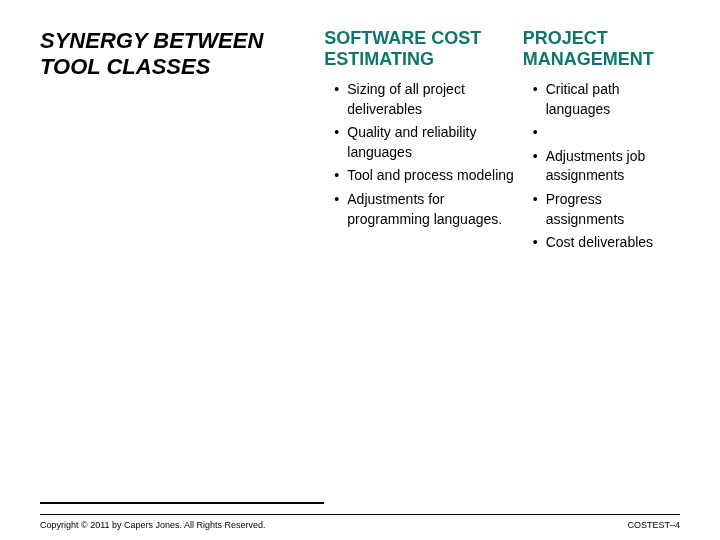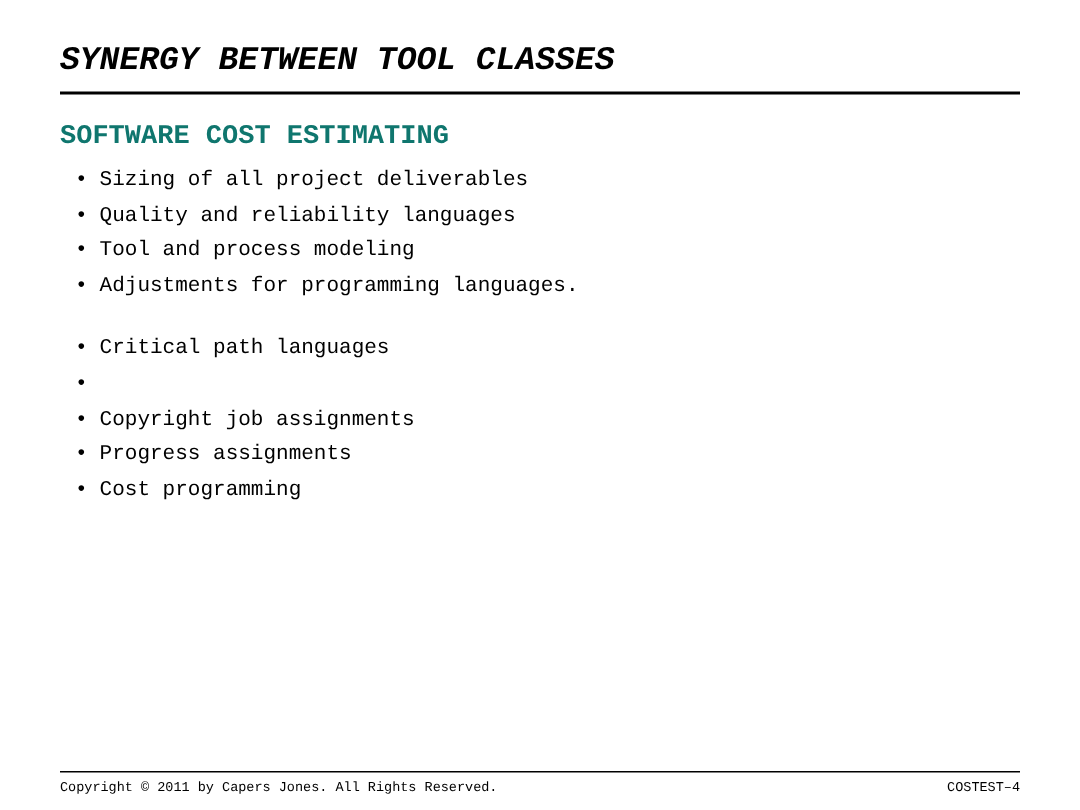--- a/index.html
+++ b/index.html
@@ -15,23 +15,21 @@
       font-family: Arial, Helvetica, sans-serif;
       overflow: hidden;
     }
 
     .slide {
       width: 720px;
       height: 540px;
       background: #ffffff;
       padding: 28px 40px 18px 40px;
       display: flex;
-      flex-direction: column;
       position: relative;
-      font-family: Liberation Mono, monospace;
     }
 
     .slide-title {
       font-size: 22px;
       font-weight: bold;
       font-style: italic;
       color: #000000;
       border-bottom: 2px solid #000000;
       padding-bottom: 8px;
       margin-bottom: 18px;
@@ -60,21 +58,20 @@
     }
 
     .bullet-list li .bullet {
       font-size: 14px;
       line-height: 1.4;
       flex-shrink: 0;
     }
 
     .bullet-list li .bullet-text {
       line-height: 1.4;
-      text-align: center;
     }
 
     .footer {
       position: absolute;
       bottom: 10px;
       left: 40px;
       right: 40px;
       border-top: 1.5px solid #000000;
       padding-top: 5px;
       display: flex;
@@ -115,39 +112,40 @@
           <span class="bullet-text">Tool and process modeling</span>
         </li>
         <li>
           <span class="bullet">•</span>
           <span class="bullet-text">Adjustments for programming  languages.</span>
         </li>
       </ul>
   </div>
 
   <div>
+    <div class="section-title">PROJECT MANAGEMENT</div>
     <ul class="bullet-list">
     <li>
           <span class="bullet">•</span>
           <span class="bullet-text">Critical path languages</span>
         </li>
         <li>
           <span class="bullet">•</span>
         </li>
         <li>
           <span class="bullet">•</span>
-          <span class="bullet-text">Copyright job assignments</span>
+          <span class="bullet-text">Adjustments job assignments</span>
         </li>
         <li>
           <span class="bullet">•</span>
           <span class="bullet-text">Progress assignments</span>
         </li>
         <li>
           <span class="bullet">•</span>
-          <span class="bullet-text">Cost programming</span>
+          <span class="bullet-text">Cost deliverables</span>
         </li>
       </ul>
   </div>
 
   <div class="footer">
     <span class="footer-copyright">Copyright © 2011 by Capers Jones.  All Rights Reserved.</span>
     <span class="footer-code">COSTEST–4</span>
   </div>
 </div>
 

